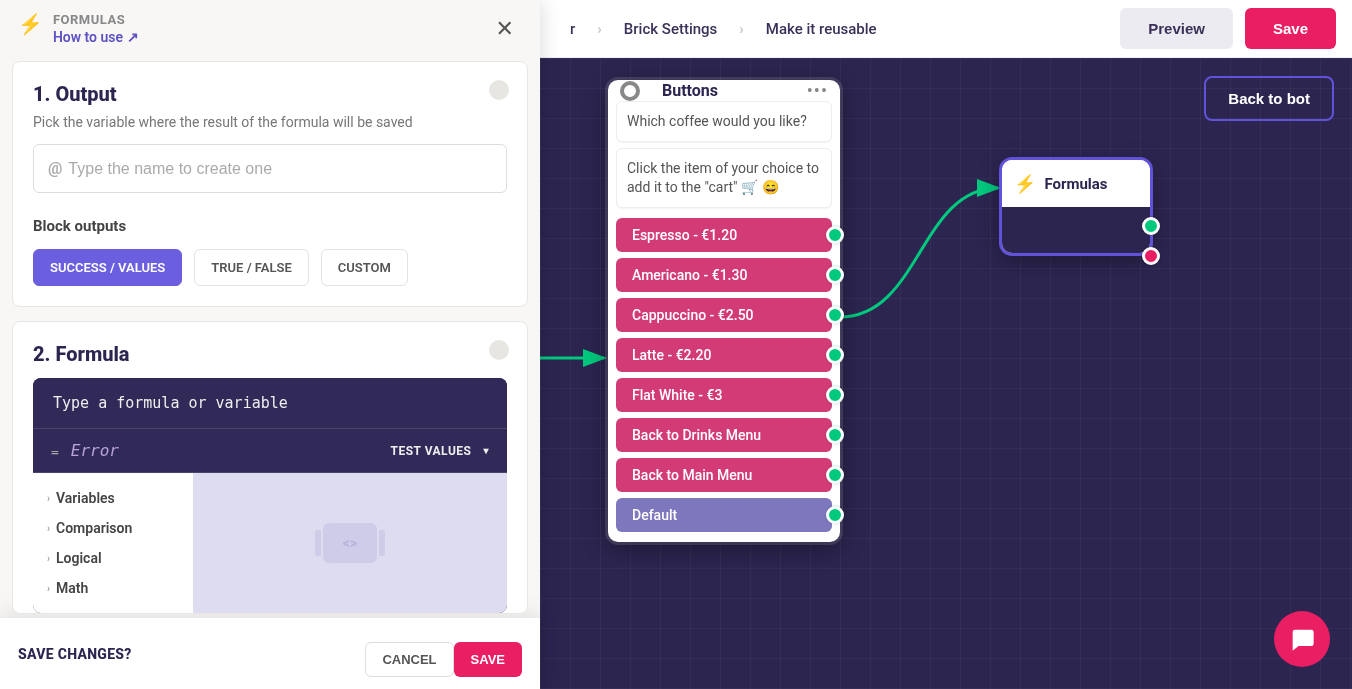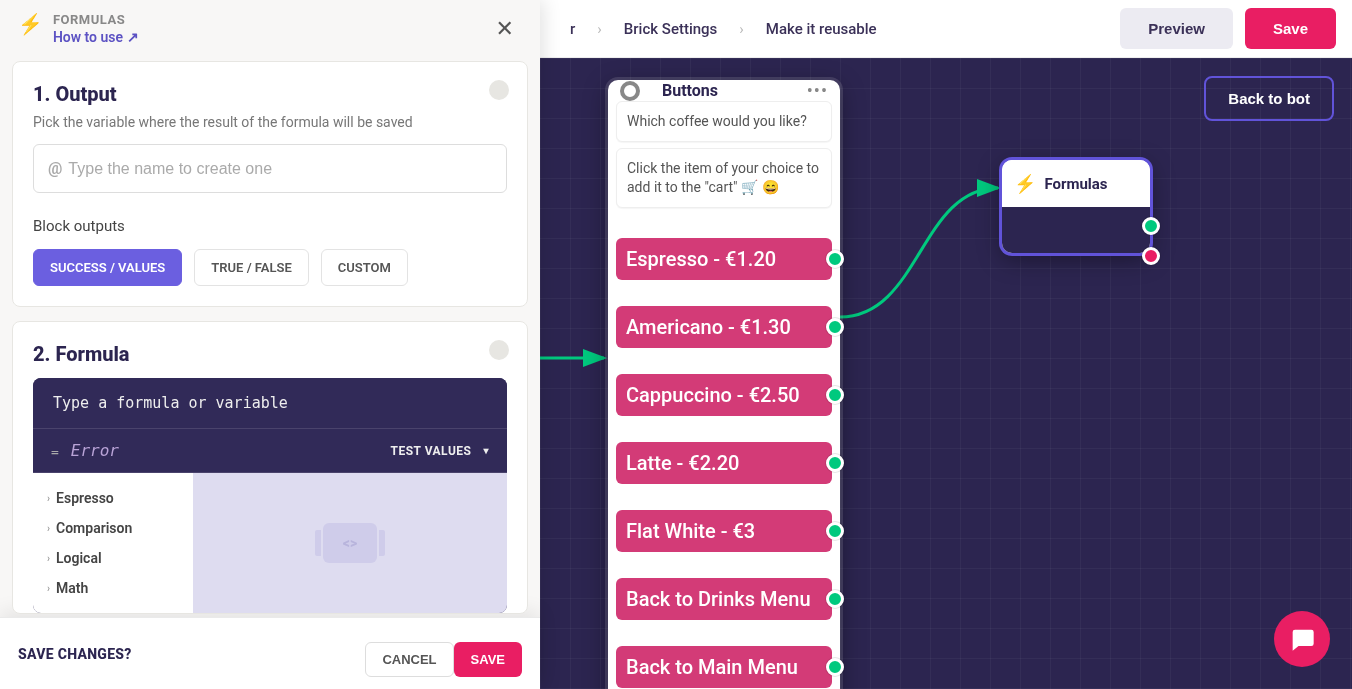--- a/index.html
+++ b/index.html
@@ -23,21 +23,21 @@
 
   
   .card { position: absolute; background: #fff; border-radius: 10px; box-shadow: 0 0 0 3px rgba(255,255,255,0.12), 0 6px 24px rgba(0,0,0,0.4); }
   .buttons-card { top: 22px; left: 608px; width: 232px; }
   .card-header { display: flex; align-items: center; gap: 22px; padding: 0 12px; }
   .card-header .dot-icon { width: 20px; height: 20px; border-radius: 50%; border: 4px solid #888; background: #fff; }
   .card-header .title { font-weight: 700; color: #2c2550; font-size: 16px; flex: 1; }
   .card-header .menu { font-size: 18px; color: #888; letter-spacing: 1px; cursor: pointer; }
   .card-body { padding: 0 8px 10px 8px; display: flex; flex-direction: column; gap: 6px; }
   .msg { background: #fff; border: 1px solid #eee; border-radius: 6px; padding: 10px; color: #555; font-size: 14px; line-height: 1.35; box-shadow: 0 1px 1px rgba(0,0,0,0.04); }
-  .option { position: relative; border-radius: 6px; padding: 9px 10px; color: #fff; font-size: 20px; font-weight: 500; margin-top: 20px; }
+  .option { position: relative; border-radius: 6px; padding: 9px 16px; color: #fff; font-size: 14px; font-weight: 500; }
   .option.pink { background: #d33b77; }
   .option.purple { background: #7d77bd; color: #fff; }
   .port { position: absolute; right: -12px; top: 50%; transform: translateY(-50%); width: 18px; height: 18px; border-radius: 50%; background: #00c97e; border: 3px solid #fff; box-shadow: 0 0 0 1px rgba(0,0,0,0.1); }
 
   
   .formulas-node { top: 102px; left: 1002px; width: 148px; box-shadow: 0 0 0 3px #6153d9, 0 6px 24px rgba(0,0,0,0.4); border-radius: 10px; overflow: visible; }
   .formulas-node .node-head { background: #fff; display: flex; align-items: center; gap: 8px; padding: 13px 12px; border-top-left-radius: 10px; border-top-right-radius: 10px; }
   .formulas-node .node-head .bolt { color: #ffb300; font-size: 18px; }
   .formulas-node .node-head .title { color: #2c2550; font-weight: 700; font-size: 15px; }
   .formulas-node .node-body { background: #2c2550; height: 46px; border-bottom-left-radius: 10px; border-bottom-right-radius: 10px; position: relative; }
@@ -61,21 +61,21 @@
   .sp-close { margin-left: auto; font-size: 22px; color: #555; cursor: pointer; padding: 4px 8px; }
   .sp-body { flex: 1; overflow: auto; padding: 12px 12px 0 12px; }
   .pane { background: #fff; border: 1px solid #e7e6e2; border-radius: 8px; padding: 20px; margin-bottom: 14px; position: relative; }
   .pane .check { position: absolute; top: 18px; right: 18px; width: 20px; height: 20px; border-radius: 50%; background: #e7e6e2; }
   .pane h2 { color: #2c2550; font-size: 20px; font-weight: 800; }
   .pane .sub { color: #777; font-size: 14px; margin-top: 8px; }
   .out-input { margin-top: 14px; width: 100%; border: 1px solid #ddd; border-radius: 6px; padding: 14px 14px; font-size: 16px; color: #333; display: flex; align-items: center; gap: 6px; }
   .out-input .at { color: #aaa; font-weight: 600; }
   .out-input input { border: none; outline: none; flex: 1; font-size: 16px; color: #444; }
   .out-input input::placeholder { color: #aaa; }
-  .block-outputs-label { color: #444; font-weight: 400; font-size: 15px; margin-top: 24px; }
+  .block-outputs-label { color: #444; font-weight: 700; font-size: 15px; margin-top: 24px; }
   .seg-row { display: flex; gap: 12px; margin-top: 14px; }
   .seg { border: 1px solid #e3e3e3; background: #fff; color: #555; border-radius: 6px; padding: 10px 16px; font-size: 13px; font-weight: 600; cursor: pointer; }
   .seg.active { background: #6b5fe0; color: #fff; border-color: #6b5fe0; }
 
   .formula-editor { margin-top: 12px; border-radius: 8px; overflow: hidden; background: #312a58; color: #fff; }
   .formula-editor .fe-head { background: #312a58; color: #eee; font-family: Menlo, Consolas, monospace; font-size: 15px; padding: 16px 20px; border-bottom: 1px solid rgba(255,255,255,0.12); }
   .formula-editor .fe-row { display: flex; justify-content: space-between; padding: 12px 18px; border-bottom: 1px solid rgba(255,255,255,0.12); }
   .fe-row .eq { color: #aaa; margin-right: 8px; font-family: monospace; }
   .fe-row .err { color: #b9a3d7; font-style: italic; font-family: Menlo, monospace; }
   .fe-row .tv { color: #eee; font-size: 12px; font-weight: 700; letter-spacing: 0.5px; display: flex; align-items: center; gap: 12px; cursor: pointer; }
@@ -214,21 +214,21 @@
           </div>
           <div class="tv">
             <span>TEST VALUES</span>
             <span class="chev">▾</span>
           </div>
         </div>
         <div class="fe-body">
           <div class="fe-cats" id="fe-cats">
               <div class="cat">
                 <span class="chev">›</span>
-                <span>Espresso</span>
+                <span>Variables</span>
               </div>
               <div class="cat">
                 <span class="chev">›</span>
                 <span>Comparison</span>
               </div>
               <div class="cat">
                 <span class="chev">›</span>
                 <span>Logical</span>
               </div>
               <div class="cat">

